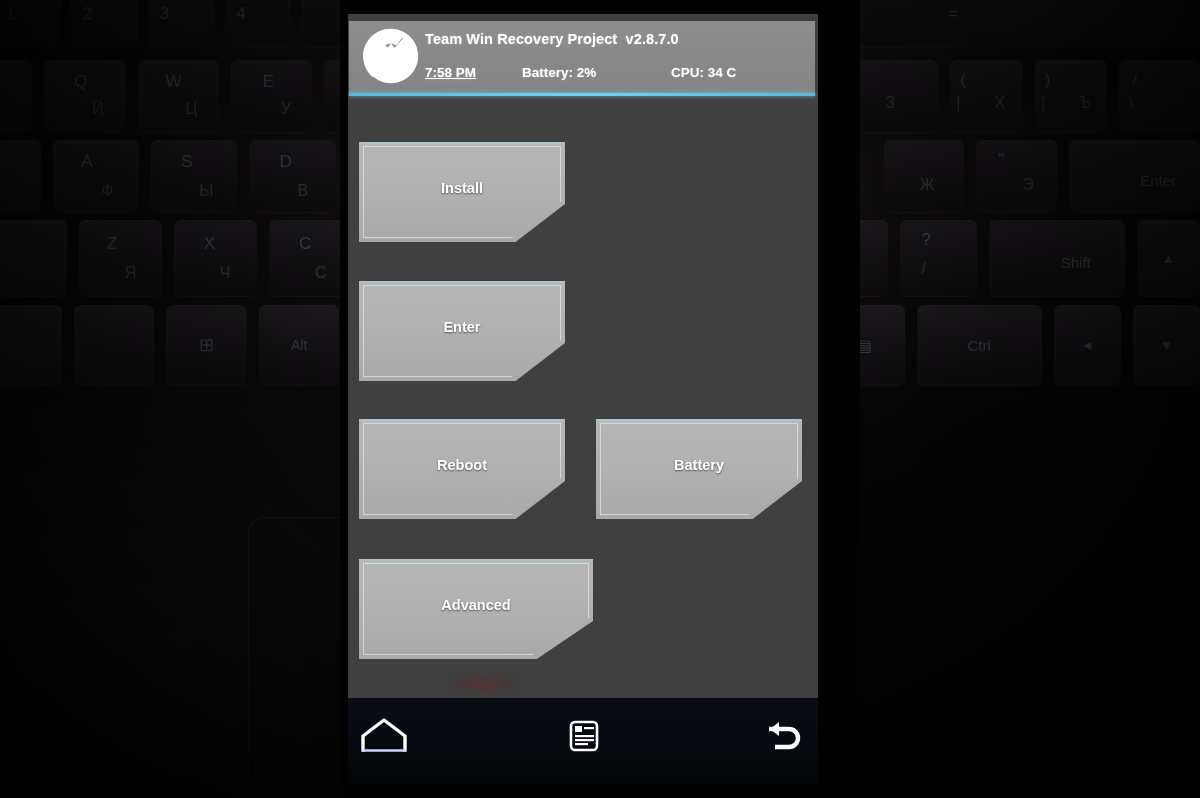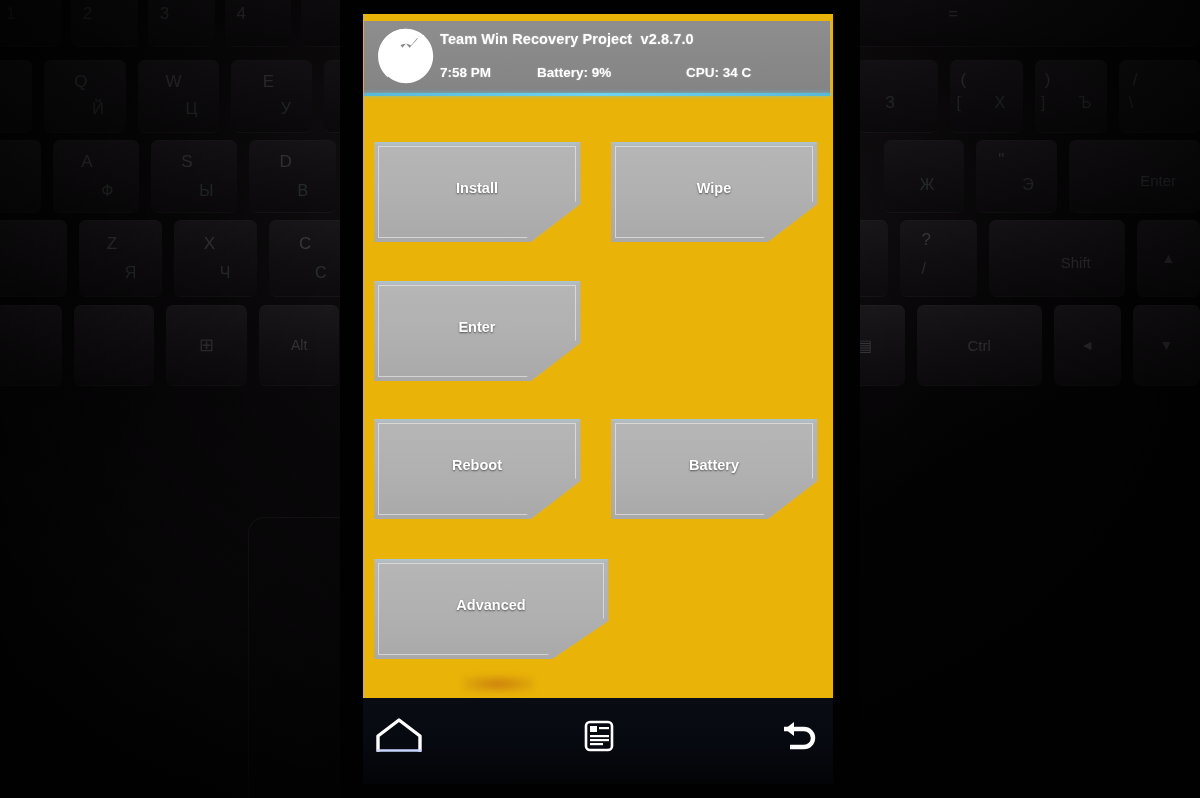--- a/index.html
+++ b/index.html
@@ -75,23 +75,23 @@
 
   
   #device {
     position: absolute;
     left: 340px; top: 0px;
     width: 520px; height: 798px;
     background: #010101;
   }
   #screen {
     position: absolute;
-    left: 23px; top: 14px;
+    left: 8px; top: 14px;
     width: 470px; height: 770px;
-    background: #eab308;
+    background: #404040;
     overflow: hidden;
   }
 
   
   .header {
     position: absolute;
     left: 1px; top: 7px;
     width: 466px; height: 72px;
     background: linear-gradient(180deg, #8e8e8e 0%, #898989 45%, #848484 100%);
   }
@@ -119,21 +119,21 @@
   }
   .hdr-stat {
     position: absolute;
     top: 44px;
     color: #ffffff;
     font-size: 13.5px;
     font-weight: bold;
     text-shadow: 0 0 2px rgba(255,255,255,0.3);
     white-space: pre;
   }
-  .hdr-time    { left: 76px; }
+  .hdr-time    { left: 76px; text-decoration: underline; }
   .hdr-battery { left: 173px; }
   .hdr-cpu     { left: 322px; }
 
   
   .grid {
     position: absolute;
     left: 0; top: 0;
     width: 380px; height: 770px;
   }
   .twbtn {
@@ -373,38 +373,33 @@
                      0-7.7-2.9-14.7-7.6-20z" transform="translate(0,0)"></path>
           </g>
           <g fill="#ffffff">
             <path d="M20.5 36.5 h8 v-8 l-10.5 0 c-1 0 -1.8 .8 -1.8 1.8 v24 c0 0 6 5 14 6.6 l0-24.4 z" opacity="0"></path>
           </g>
           <path fill="#ffffff" d="M32 39.8 l-7.6 -9.2 h5.1 v-12.4 h5.1 v12.4 h5.1 z" transform="rotate(180 32 29)"></path>
           <path fill="#ffffff" d="M32 24.2 l7.6 9.2 h-5.1 v12.4 h-5.1 v-12.4 h-5.1 z"></path>
         </svg>
         <div class="hdr-title"><span>Team Win Recovery Project</span>&nbsp;&nbsp;<span>v2.8.7.0</span></div>
         <div class="hdr-stat hdr-time">7:58 PM</div>
-        <div class="hdr-stat hdr-battery">Battery: 9%</div>
+        <div class="hdr-stat hdr-battery">Battery: 2%</div>
         <div class="hdr-stat hdr-cpu">CPU: 34 C</div>
       </div>
       <div class="header-underline"></div>
 
       <div class="grid">
 
         <div class="twbtn col-l row-1">
           <div class="toprail"></div>
           <div class="inner-border"></div>
           <div class="label">Install</div>
         </div>
 
-        <div class="twbtn col-r row-1">
-          <div class="toprail"></div>
-          <div class="inner-border"></div>
-          <div class="label">Wipe</div>
-        </div>
 
         <div class="twbtn col-l row-2">
           <div class="toprail"></div>
           <div class="inner-border"></div>
           <div class="label">Enter</div>
         </div>
 
 
         <div class="twbtn col-l row-3">
           <div class="toprail"></div>

